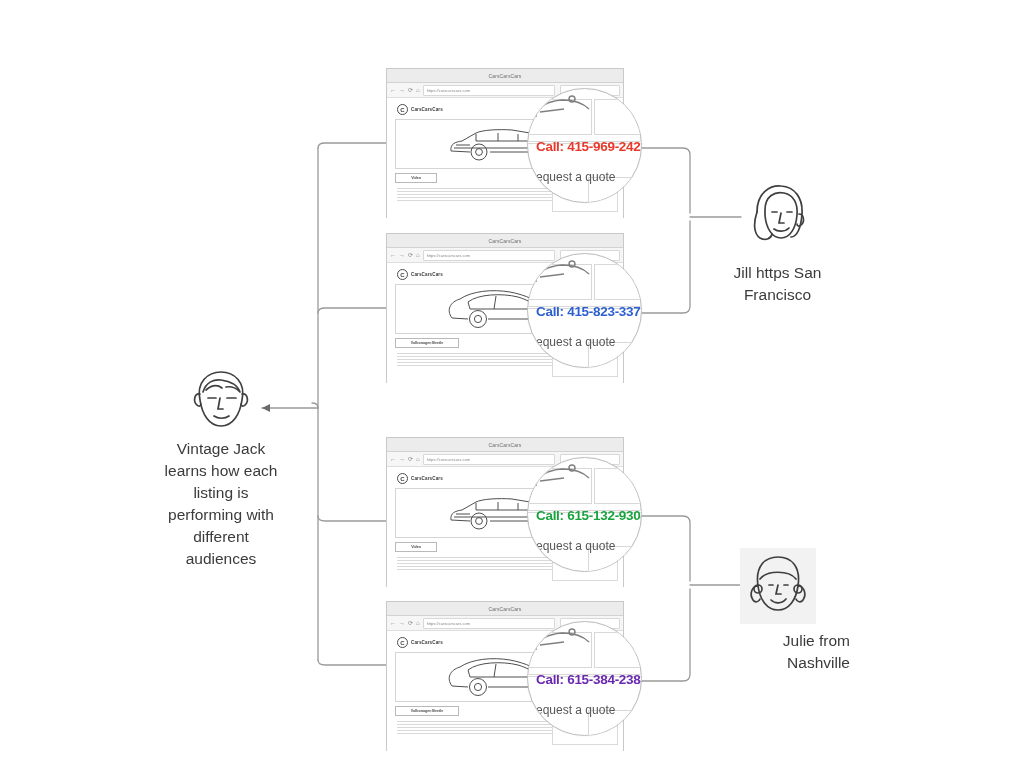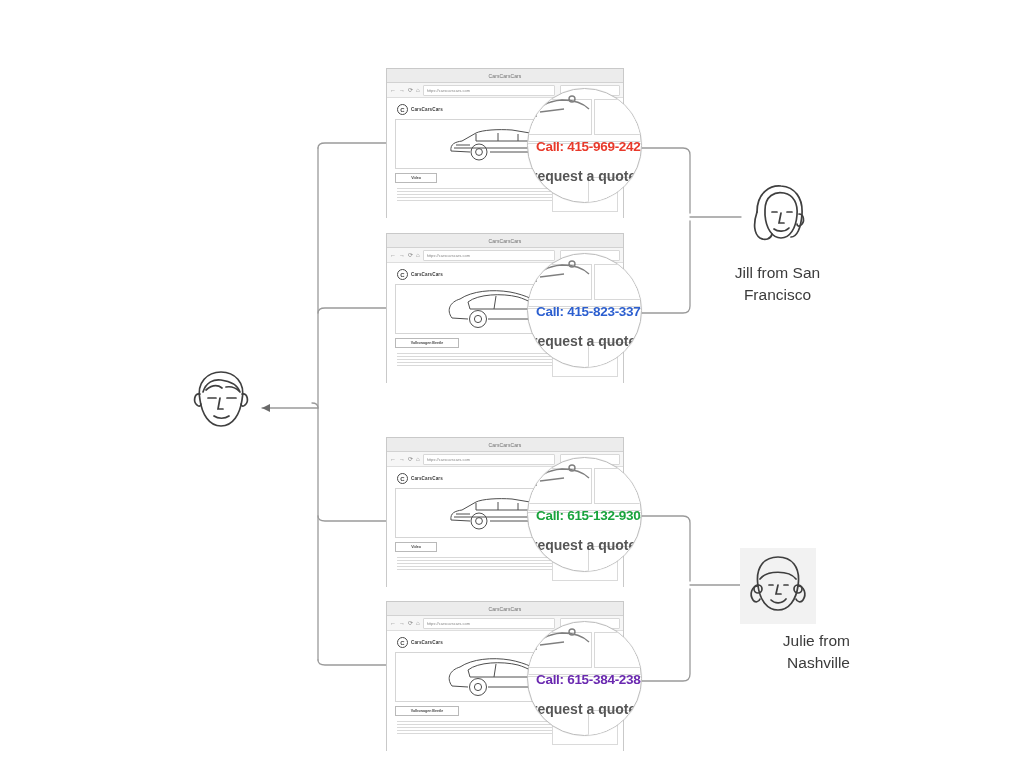--- a/index.html
+++ b/index.html
@@ -73,21 +73,21 @@
     background:#ffffff;border:1px solid #bdbdbd;
     box-shadow:0 0 0 .5px rgba(0,0,0,.04);
   }
   .lens-inner{position:absolute;left:0;top:0;width:100%;height:100%;}
   .lens-frag{position:absolute;border:1px solid #d8d8d8;background:#fff;}
   .lens-phone{
     position:absolute;left:8px;top:50%;transform:translateY(-50%);
     font-size:13.5px;font-weight:bold;letter-spacing:-.3px;white-space:nowrap;
   }
   .lens-cta{
-    position:absolute;left:4px;bottom:18px;font-size:14px;color:#565656;white-space:nowrap;font-weight:bold;
+    position:absolute;left:4px;bottom:18px;font-size:12px;color:#565656;white-space:nowrap;
   }
   .lens-carbit{position:absolute;left:6px;top:6px;opacity:.75;}
 
   
   .persona{position:absolute;text-align:center;}
   .persona .cap{
     font-size:15.5px;color:#3b3b3b;line-height:1.42;margin-top:6px;white-space:pre-line;
   }
   .avatar-box{display:flex;align-items:center;justify-content:center;}
   .avatar-box.shaded{background:#f2f2f2;}
@@ -427,38 +427,44 @@
           <path d="M15,26 C18,16 26,13 33,14 C41,15 49,18 52,26"></path>
           <path d="M18,24 C24,19 30,19 34,22"></path>
           <path d="M38,21 C44,20 48,22 51,25"></path>
           <path d="M20,32 L28,32"></path>
             <path d="M39,32 L48,32"></path>
           <path d="M32,32 L30,43 L35,43"></path>
           <path d="M26,50 C30,53 37,53 41,50"></path>
         </g>
       </svg>
     </div>
+    <div class="jack-cap">Vintage Jack
+learns how each
+listing is
+performing with
+different
+audiences</div>
   </div>
 
   <div class="persona" style="left:705px;top:182px;width:145px;">
     <div class="avatar-box" style="height:74px;">
       <svg width="70" height="74" viewBox="0 0 70 74">
         <g fill="none" stroke="#3f3f3f" stroke-width="1.7" stroke-linecap="round">
           <path d="M14,30 C14,10 28,3 38,4 C52,5 60,16 59,32 C58,46 54,55 48,55"></path>
           <path d="M14,30 C10,42 11,52 17,56 C22,59 28,57 29,52"></path>
           <path d="M22,28 C22,14 32,9 41,11 C51,13 55,22 54,33 C53,46 47,56 38,56 C29,56 23,46 22,33 Z"></path>
           <path d="M56,32 C61,32 62,40 58,43 C56,45 54,44 54,42"></path>
           <path d="M29,30 L34,30"></path>
             <path d="M44,30 L49,30"></path>
           <path d="M38,31 L36,41 L41,41"></path>
           <path d="M31,47 C35,50 42,50 46,46"></path>
         </g>
       </svg>
     </div>
-    <div class="cap">Jill from San
+    <div class="cap">Jill https San
 Francisco</div>
   </div>
 
   <div class="persona" style="left:705px;top:548px;width:145px;text-align:right;">
     <div class="avatar-box shaded" style="height:76px;width:76px;margin:0 auto;">
       <svg width="66" height="68" viewBox="0 0 66 68">
         <g fill="none" stroke="#3f3f3f" stroke-width="1.7" stroke-linecap="round">
           <path d="M13,34 C10,14 20,5 33,5 C46,5 56,14 53,34 C51,48 44,58 33,58 C22,58 15,48 13,34 Z"></path>
           <path d="M15,27 C22,18 44,18 51,27"></path>
           <path d="M13,34 C7,34 4,42 8,48 C10,51 14,50 15,47"></path>

